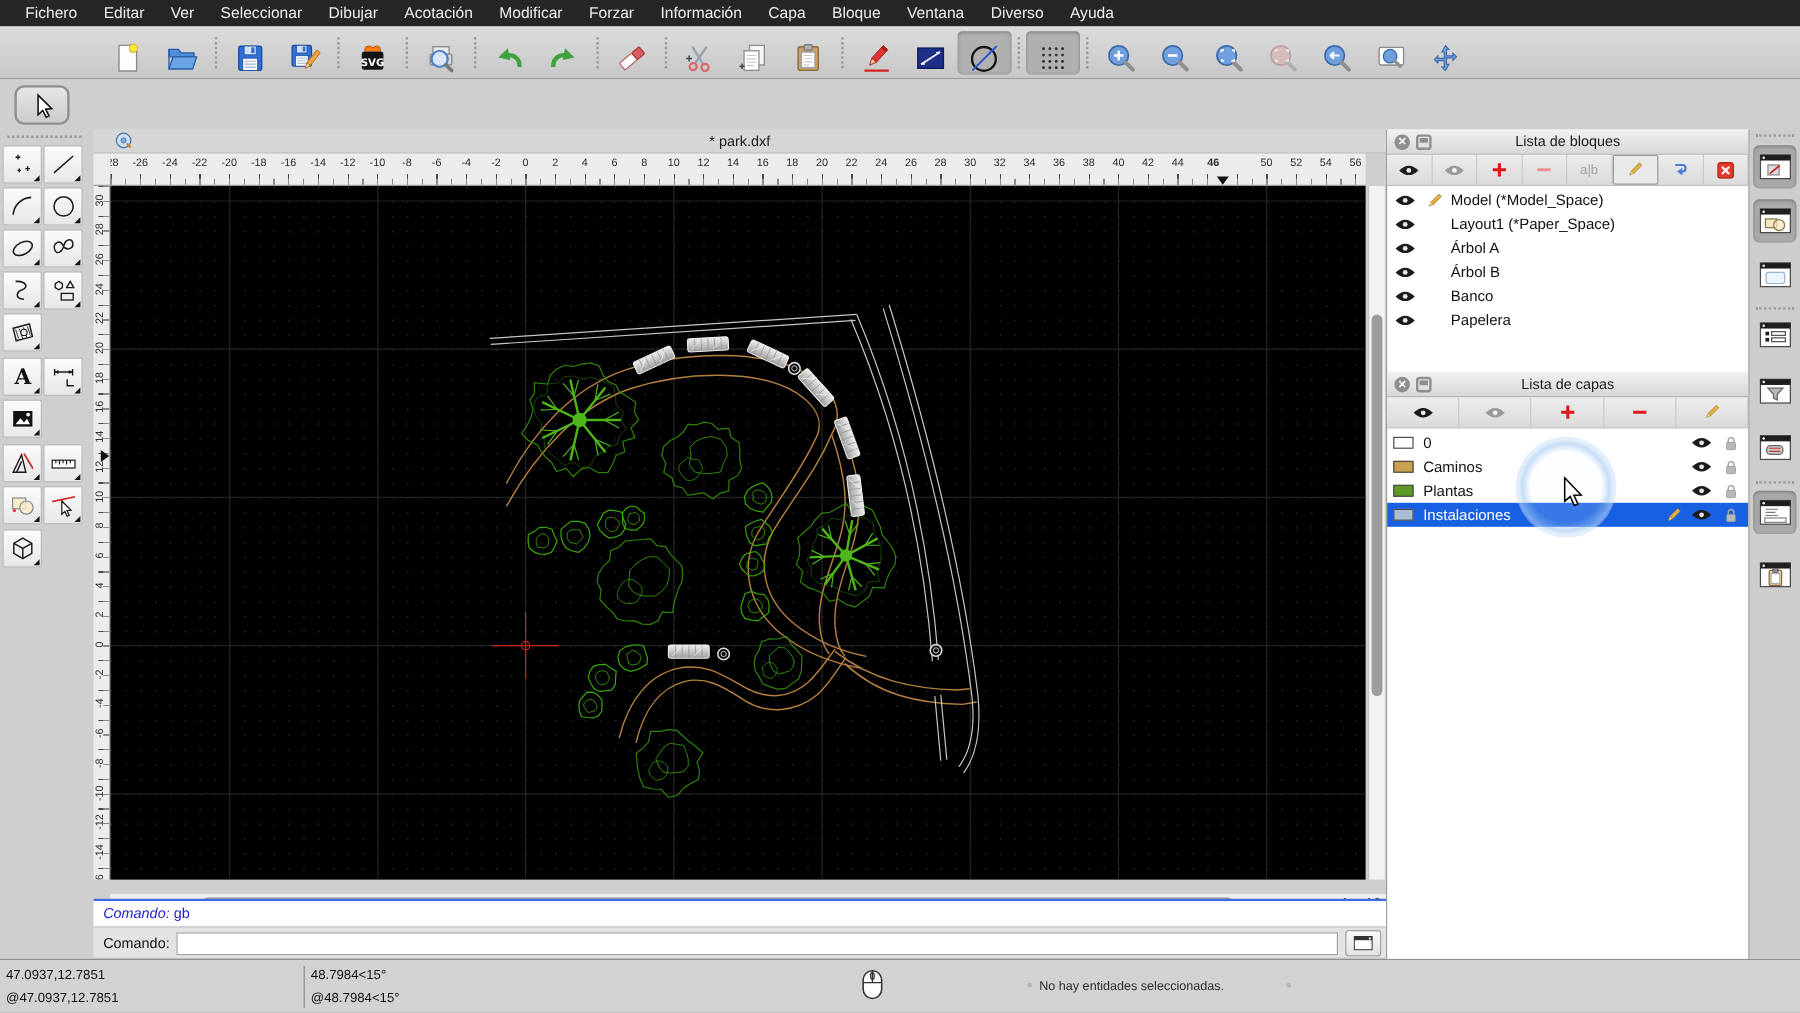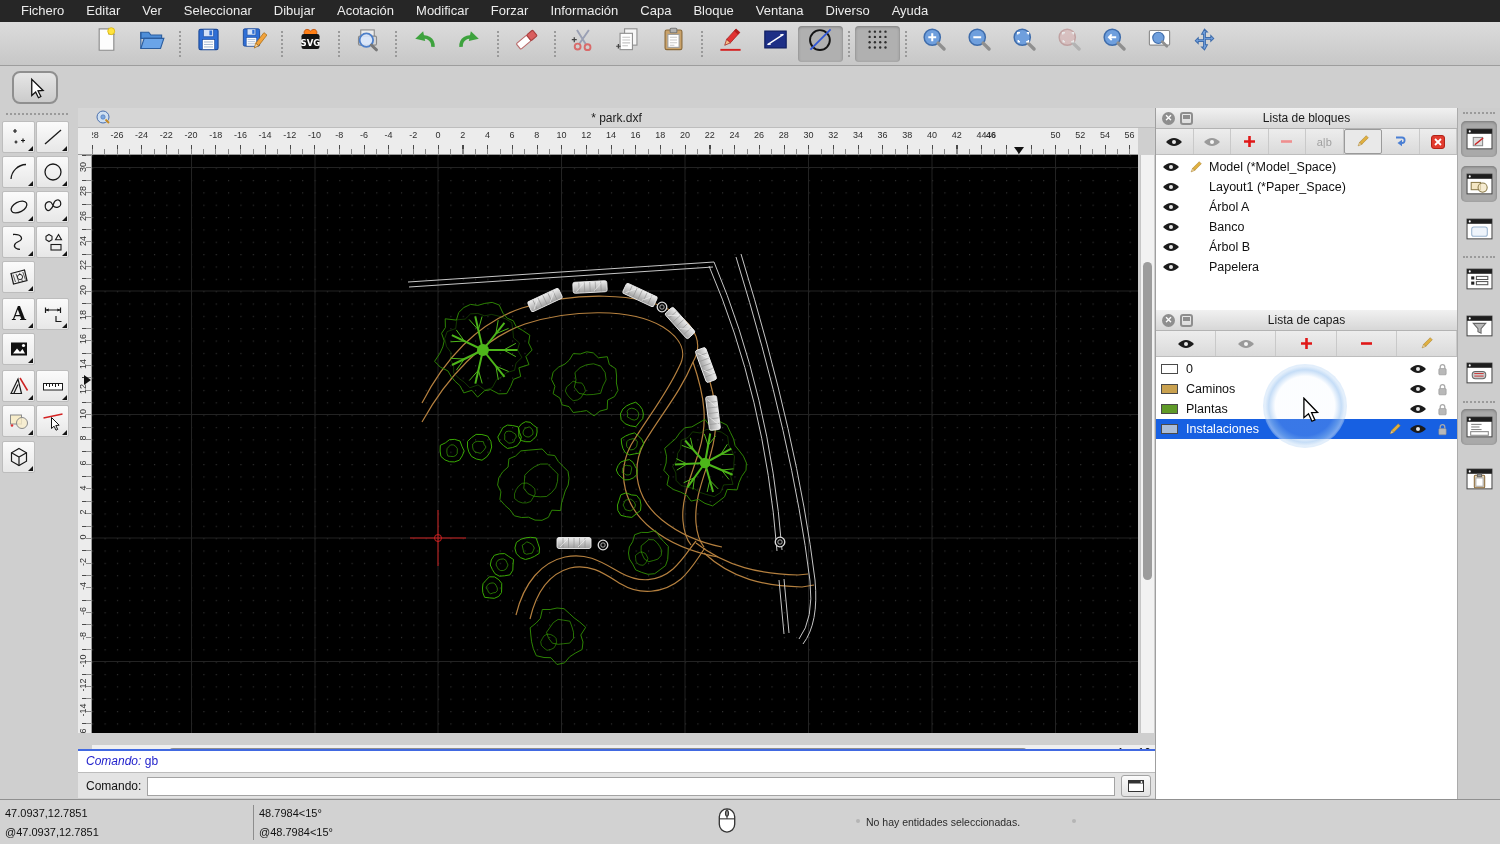--- a/index.html
+++ b/index.html
@@ -7,21 +7,21 @@
        font-family:"Liberation Sans",sans-serif;-webkit-font-smoothing:antialiased;}
   #app *{box-sizing:border-box;}
 
   
   .menubar{position:absolute;left:0;top:0;width:1500px;height:22px;background:#262626;display:flex;align-items:center;padding-left:10px;}
   .mitem{padding:16px 11px;font-size:13px;line-height:22px;color:#ececec;white-space:nowrap;}
 
   
   .toolbar1{position:absolute;left:0;top:22px;width:1500px;height:44px;background:linear-gradient(#dcdcdc,#c7c7c7);
             border-bottom:1px solid #9d9d9d;display:flex;align-items:center;padding-left:84px;}
-  .tbtn{width:45px;height:36px;display:flex;align-items:flex-start;justify-content:center;border-radius:4px;flex:0 0 auto;text-decoration:underline;}
+  .tbtn{width:45px;height:36px;display:flex;align-items:flex-end;justify-content:center;border-radius:4px;flex:0 0 auto;text-decoration:underline;}
   .tbtn.pressed{background:#b0b0b0;box-shadow:inset 0 1px 3px rgba(0,0,0,.3);}
   .tbtn.disabled{opacity:.45;}
   .tsep{width:2px;height:26px;border-left:2px dotted #9a9a9a;margin:0 5px;flex:0 0 auto;}
   .toolbar2{position:absolute;left:0;top:66px;width:1500px;height:42px;background:#cfcfcf;}
   .arrowbtn{position:absolute;left:12px;top:5px;width:46px;height:33px;border:2px solid #8f8f8f;border-radius:8px;
             background:linear-gradient(#e6e6e6,#cbcbcb);display:flex;align-items:center;justify-content:center;}
 
   
   .palette{position:absolute;left:0;top:108px;width:78px;height:691px;background:#cfcfcf;}
   .phandle{position:absolute;left:6px;top:5px;width:62px;border-top:2px dotted #9a9a9a;}
@@ -491,21 +491,21 @@
       <span class="hlab" style="left: 667.1px;">26</span>
       <span class="hlab" style="left: 691.8px;">28</span>
       <span class="hlab" style="left: 716.5px;">30</span>
       <span class="hlab" style="left: 741.2px;">32</span>
       <span class="hlab" style="left: 765.9px;">34</span>
       <span class="hlab" style="left: 790.6px;">36</span>
       <span class="hlab" style="left: 815.3px;">38</span>
       <span class="hlab" style="left: 840px;">40</span>
       <span class="hlab" style="left: 864.7px;">42</span>
       <span class="hlab" style="left: 889.4px;">44</span>
-      <span class="hlab" style="left: 899px; font-weight: bold;">46</span>
+      <span class="hlab" style="left: 919px; font-weight: bold;">46</span>
       <span class="hlab" style="left: 938.8px; margin-top: 24px;">48</span>
       <span class="hlab" style="left: 963.5px;">50</span>
       <span class="hlab" style="left: 988.2px;">52</span>
       <span class="hlab" style="left: 1012.9px;">54</span>
       <span class="hlab" style="left: 1037.6px;">56</span>
       <div class="hmark" style="left: 922px;"></div>
     </div>
   <div class="vruler" id="vruler">
       <span class="vlab" style="top: 6.5px;">30</span>
       <span class="vlab" style="top: 31.2px;">28</span>
@@ -924,31 +924,31 @@
           <span>Árbol A</span>
         </div>
         <div class="prow">
           <span class="cell-ic">
             <svg width="18" height="12" viewBox="0 0 18 12">
               <path d="M1 6 Q9 -1.8 17 6 Q9 13.8 1 6 Z" fill="#1b1b1b"></path>
               <circle cx="9" cy="6" r="2" fill="#fff" opacity=".9"></circle>
             </svg>
           </span>
           <span class="cell-ic"></span>
-          <span>Banco</span>
+          <span>Árbol B</span>
         </div>
         <div class="prow">
           <span class="cell-ic">
             <svg width="18" height="12" viewBox="0 0 18 12">
               <path d="M1 6 Q9 -1.8 17 6 Q9 13.8 1 6 Z" fill="#1b1b1b"></path>
               <circle cx="9" cy="6" r="2" fill="#fff" opacity=".9"></circle>
             </svg>
           </span>
           <span class="cell-ic"></span>
-          <span>Árbol B</span>
+          <span>Banco</span>
         </div>
         <div class="prow">
           <span class="cell-ic">
             <svg width="18" height="12" viewBox="0 0 18 12">
               <path d="M1 6 Q9 -1.8 17 6 Q9 13.8 1 6 Z" fill="#1b1b1b"></path>
               <circle cx="9" cy="6" r="2" fill="#fff" opacity=".9"></circle>
             </svg>
           </span>
           <span class="cell-ic"></span>
           <span>Papelera</span>

